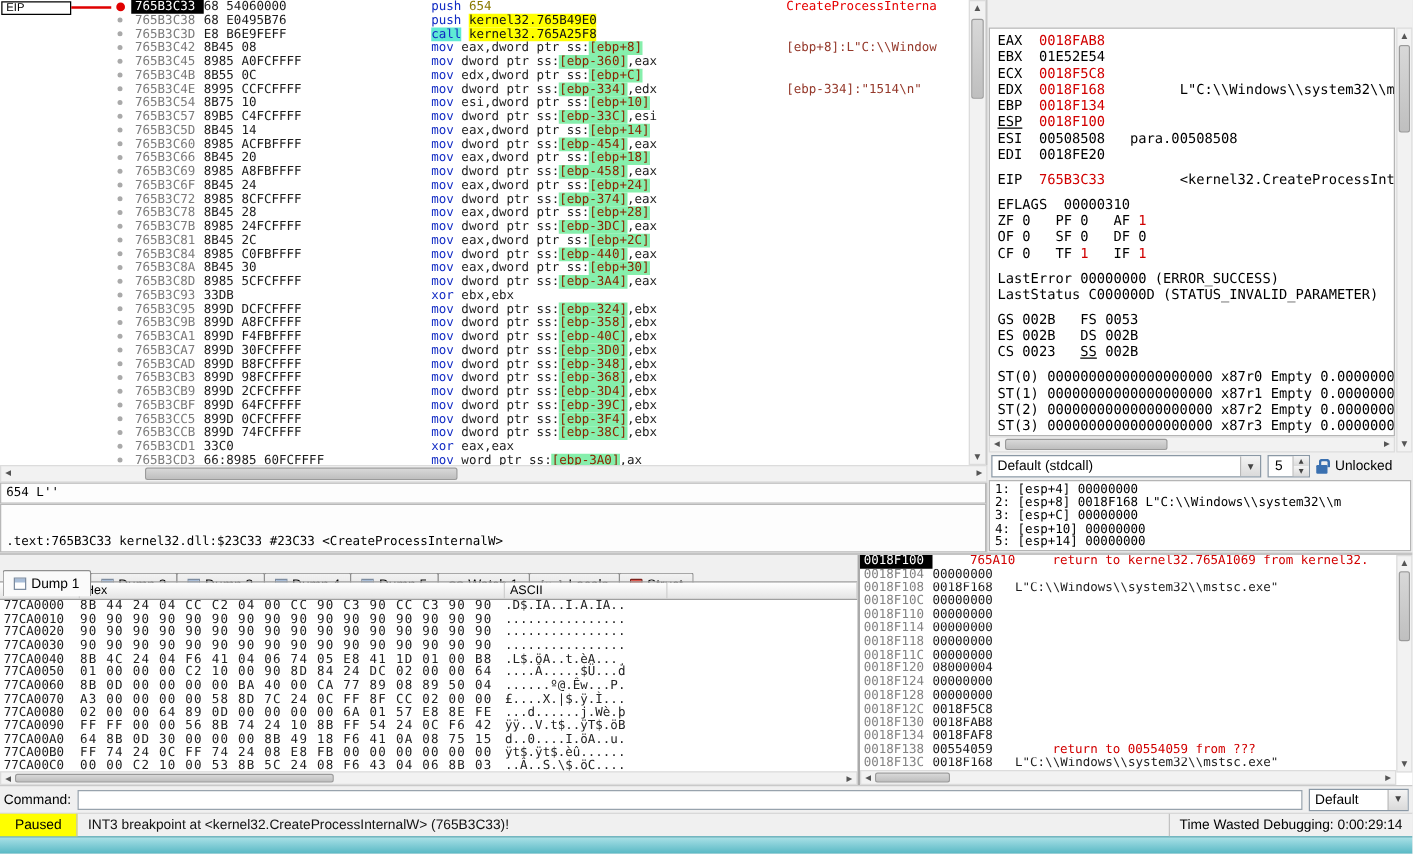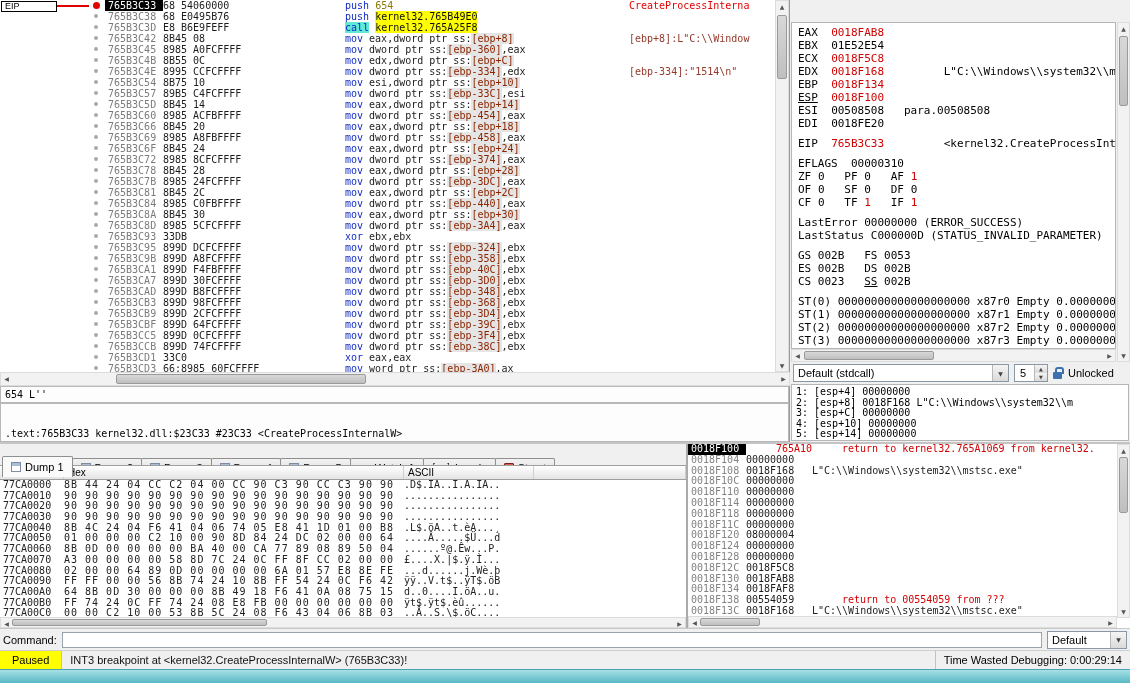--- a/index.html
+++ b/index.html
@@ -13,21 +13,21 @@
   #disasm-rows { position:absolute; top:0; left:0; width:776px; height:372px; overflow:hidden; background:#fff; }
   .drow { display:grid; grid-template-columns:105px 58px 182px 282px 1fr; height:11px; font:10px/11px "DejaVu Sans Mono",monospace; white-space:pre; }
   .gut { position:relative; }
   .dot { position:absolute; right:7px; top:3px; width:4px; height:4px; border-radius:50%; background:#a9a9a9; }
   .cur .dot { right:5px; top:2px; width:7px; height:7px; background:#e00000; }
   .addr { color:#7b7b7b; padding-left:3px; }
   .cur .addr { background:#000; color:#fff; }
   .bytes,.instr { color:#1c1c1c; }
   .mn { color:#112bc4; }
   .mnc { background:#5eead4; }
-  .mem { background:#e5e5e5; color:#8b2500;margin-top:38px; }
+  .mem { background:#86efac; color:#8b2500;margin-top:38px; }
   .ya { background:#ffff00; color:#111; }
   .val { color:#8a7a00; }
   .cmt { padding-left:2px; overflow:hidden; }
   .c-red { color:#e60000; }
   .c-brn { color:#95392b; }
 
   #eip-marker { position:absolute; top:0; left:1px; height:12px; z-index:5; display:flex; align-items:center; }
   #eip-label { display:inline-block; width:56px; height:11px; background:#fff; border:1px solid #000; font:9px/9px "Liberation Sans",sans-serif; padding-left:3px; }
   .eip-line { display:inline-block; width:32px; height:2px; background:#e00000; }
 

